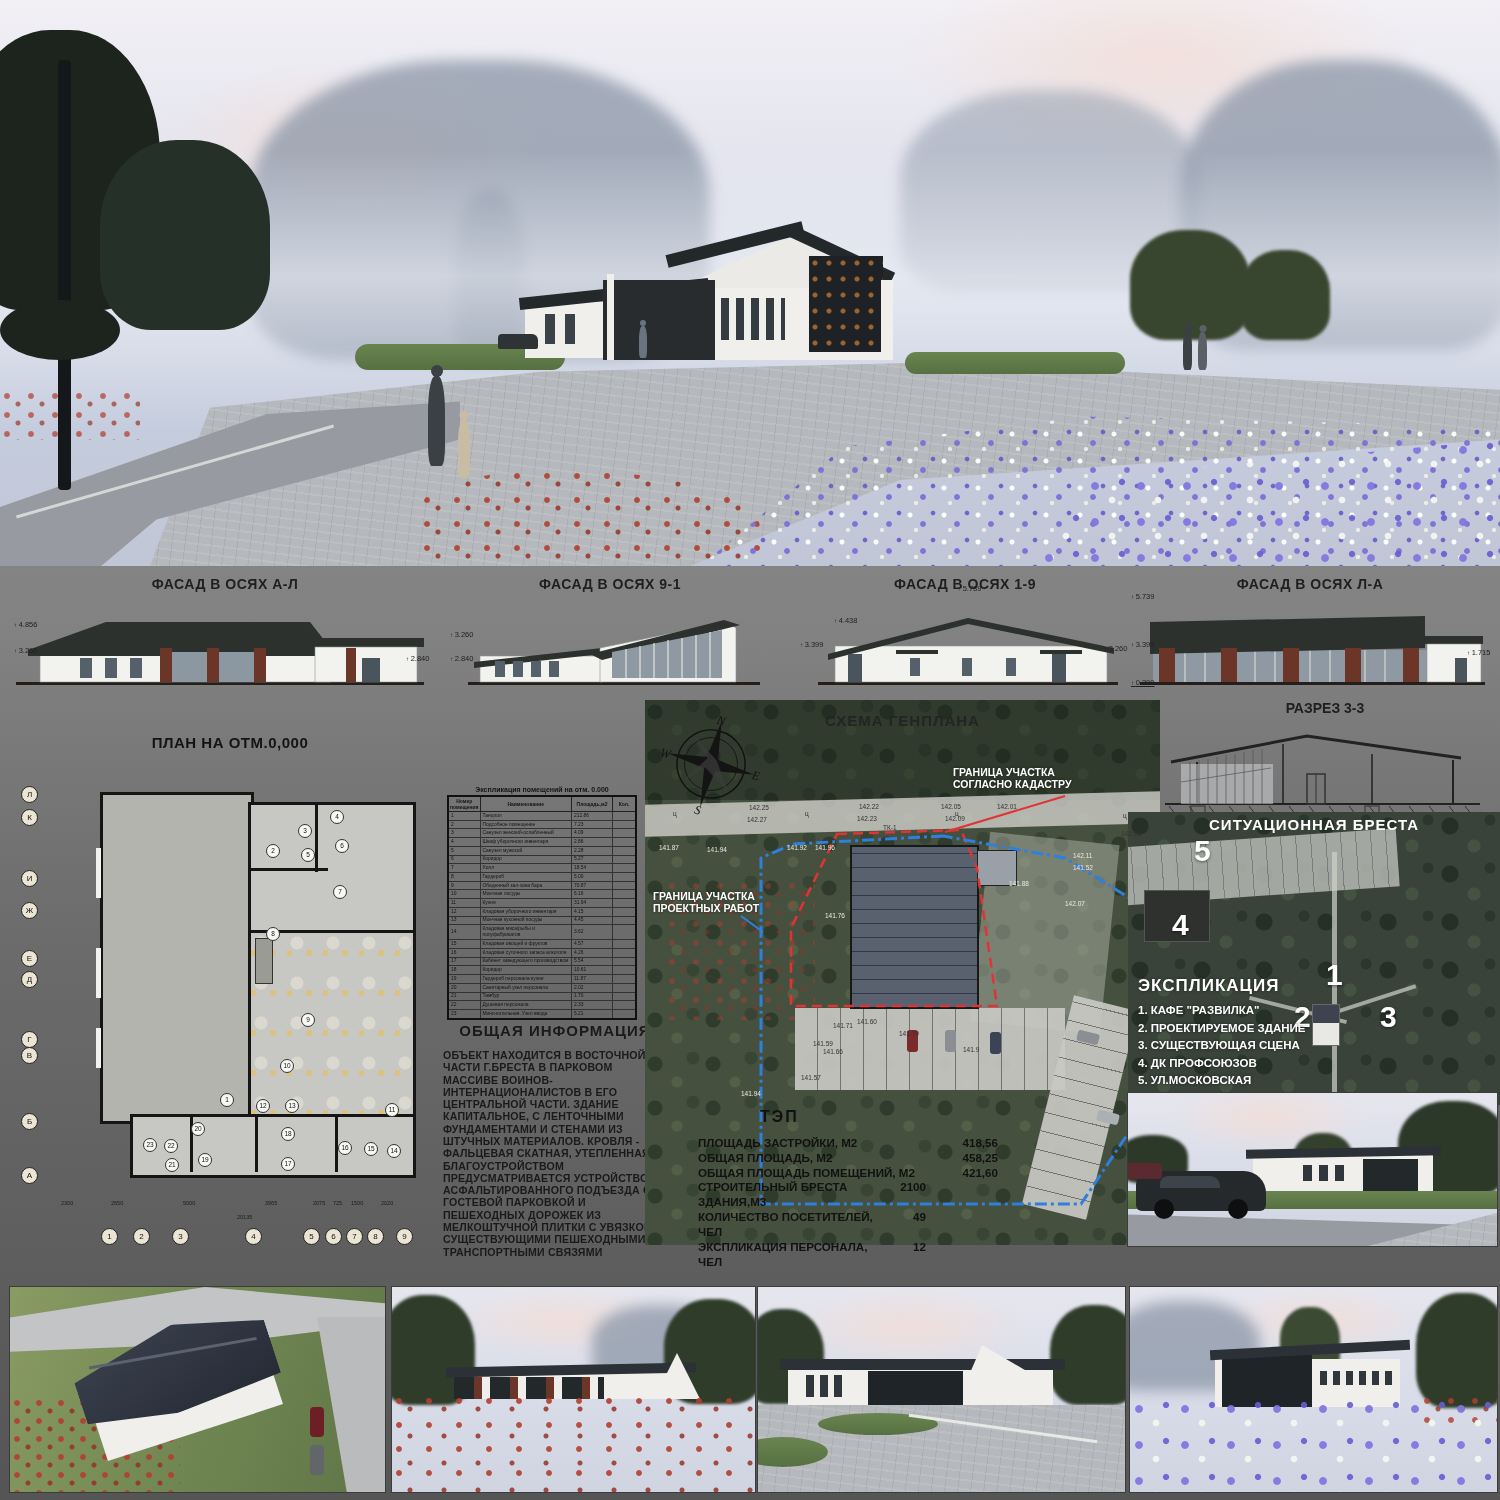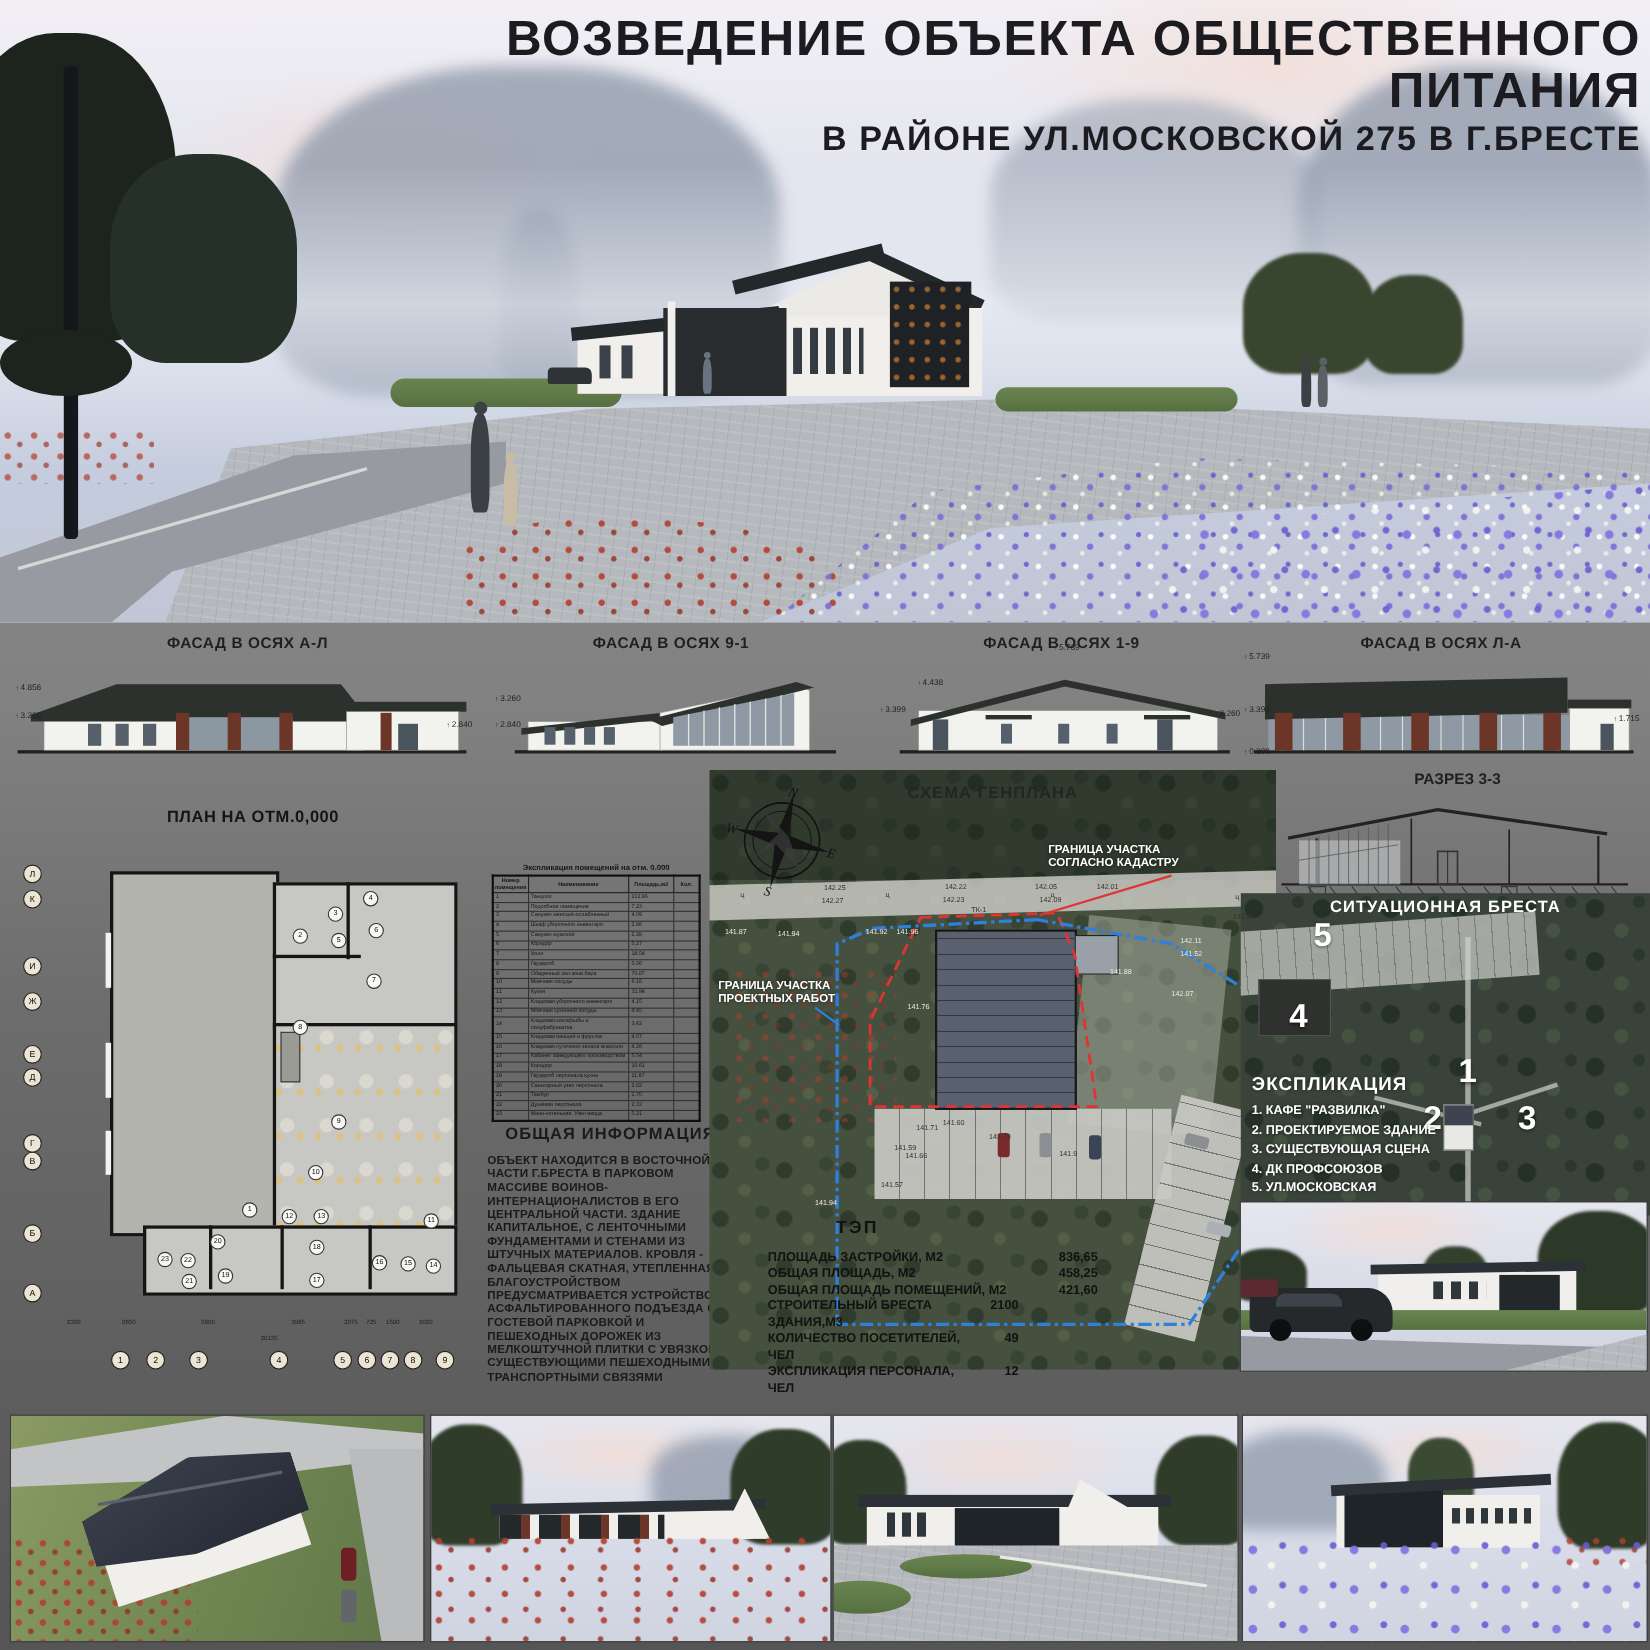--- a/index.html
+++ b/index.html
@@ -164,24 +164,20 @@
   <div class="abs person" style="left:458px;top:420px;width:12px;height:58px;background:#c8bda4">
       <div class="head" style="background:#c8bda4"></div>
     </div>
   <div class="abs person" style="left:1183px;top:330px;width:9px;height:40px">
       <div class="head" style="width:7px;height:7px;top:-7px"></div>
     </div>
   <div class="abs person" style="left:1198px;top:332px;width:9px;height:38px;background:#5a6066">
       <div class="head" style="width:7px;height:7px;top:-7px;background:#5a6066"></div>
     </div>
 
-  <div class="abs title-block">
-    <div class="title-l1">ВОЗВЕДЕНИЕ ОБЪЕКТА ОБЩЕСТВЕННОГО ПИТАНИЯ</div>
-    <div class="title-l2">В РАЙОНЕ УЛ.МОСКОВСКОЙ 275 В Г.БРЕСТЕ</div>
-  </div>
 </div>
 
 <div class="abs fac" style="left:10px;width:430px">
   <div class="abs fac-title">ФАСАД В ОСЯХ А-Л</div>
   <svg width="430" height="95" viewBox="0 0 430 95">
     <rect x="6" y="86" width="408" height="3" fill="#241f1a"></rect>
     <rect x="30" y="56" width="290" height="30" fill="#f2f2ef" stroke="#909090" stroke-width=".6"></rect>
     <polygon points="18,54 96,26 300,26 322,54 322,60 18,60" fill="#2c312d"></polygon>
     <rect x="300" y="42" width="114" height="9" fill="#2c312d"></rect>
     <rect x="305" y="51" width="102" height="35" fill="#f2f2ef" stroke="#909090" stroke-width=".6"></rect>
@@ -275,21 +271,21 @@
       <rect x="158" y="52" width="16" height="34" fill="#6b3527"></rect>
       <rect x="220" y="52" width="16" height="34" fill="#6b3527"></rect>
       <rect x="278" y="52" width="16" height="34" fill="#6b3527"></rect>
     <rect x="300" y="40" width="58" height="8" fill="#2c312d"></rect>
     <rect x="302" y="48" width="54" height="38" fill="#f2f2ef" stroke="#909090" stroke-width=".6"></rect>
     <rect x="330" y="62" width="12" height="24" fill="#4a545c"></rect>
   </svg>
   <div>
       <span class="mark" style="left: 6px; top: 16px;">5.739</span>
       <span class="mark" style="left: 6px; top: 64px;">3.399</span>
-      <span class="mark" style="left: 6px; top: 102px;">0.300</span>
+      <span class="mark" style="left: 6px; top: 102px; text-decoration: underline;">0.300</span>
       <span class="mark" style="left: 342px; top: 72px;">1.715</span>
     </div>
 </div>
 
 <div class="abs plan">
   <div class="abs plan-title">ПЛАН НА ОТМ.0,000</div>
   <div class="wallbox" style="left:85px;top:64px;width:148px;height:326px;background:#b4b4ae"></div>
   <div class="abs" style="left:81px;top:120px;width:5px;height:50px;background:#f2f2ee"></div>
   <div class="abs" style="left:81px;top:220px;width:5px;height:50px;background:#f2f2ee"></div>
   <div class="abs" style="left:81px;top:300px;width:5px;height:40px;background:#f2f2ee"></div>
@@ -595,21 +591,21 @@
       <span class="spot" style="left: 318px; top: 346px; color: rgb(51, 51, 51);">141.9</span>
       <span class="spot" style="left: 96px; top: 390px;">141.94</span>
     </div>
 </div>
 
 <div class="abs tep">
   <h3>ТЭП</h3>
   <div class="gA">
     <div class="tep-row">
         <span class="lbl">ПЛОЩАДЬ ЗАСТРОЙКИ, М2</span>
-        <span class="val">836,65</span>
+        <span class="val">418,56</span>
       </div>
 
     <div class="tep-row">
         <span class="lbl">ОБЩАЯ ПЛОЩАДЬ, М2</span>
         <span class="val">458,25</span>
       </div>
 
     <div class="tep-row">
         <span class="lbl">ОБЩАЯ ПЛОЩАДЬ ПОМЕЩЕНИЙ, М2</span>
         <span class="val">421,60</span>

